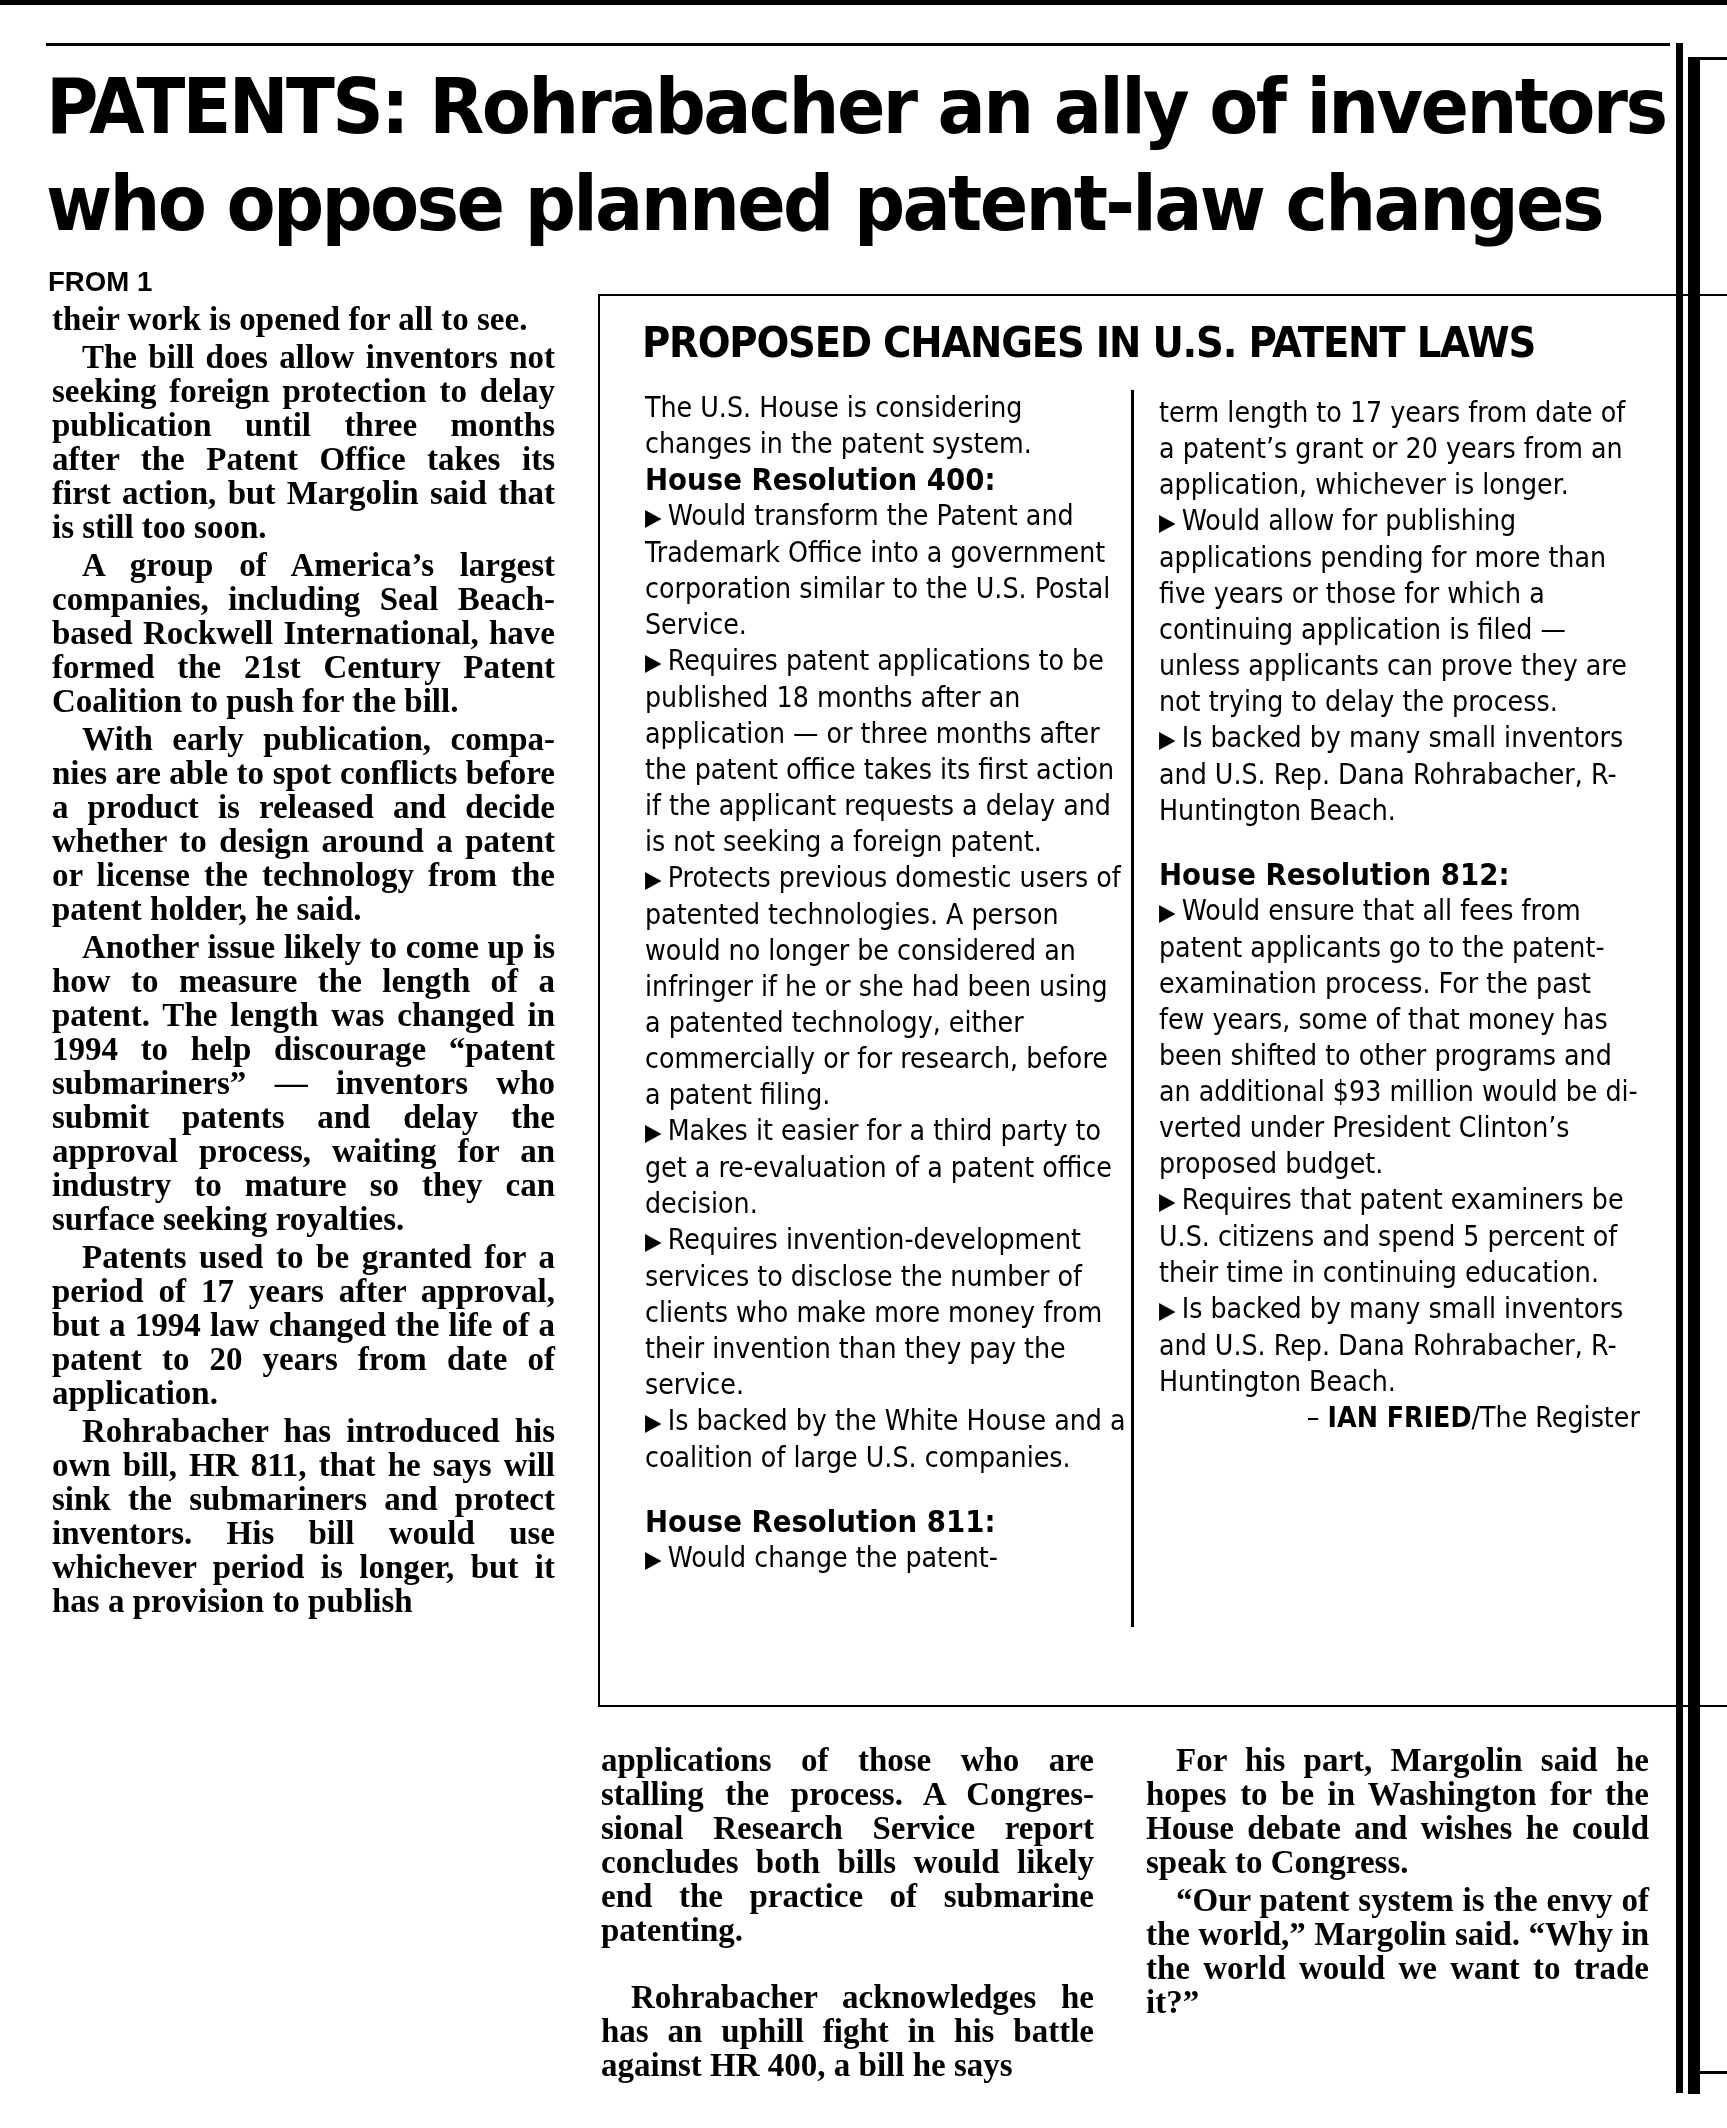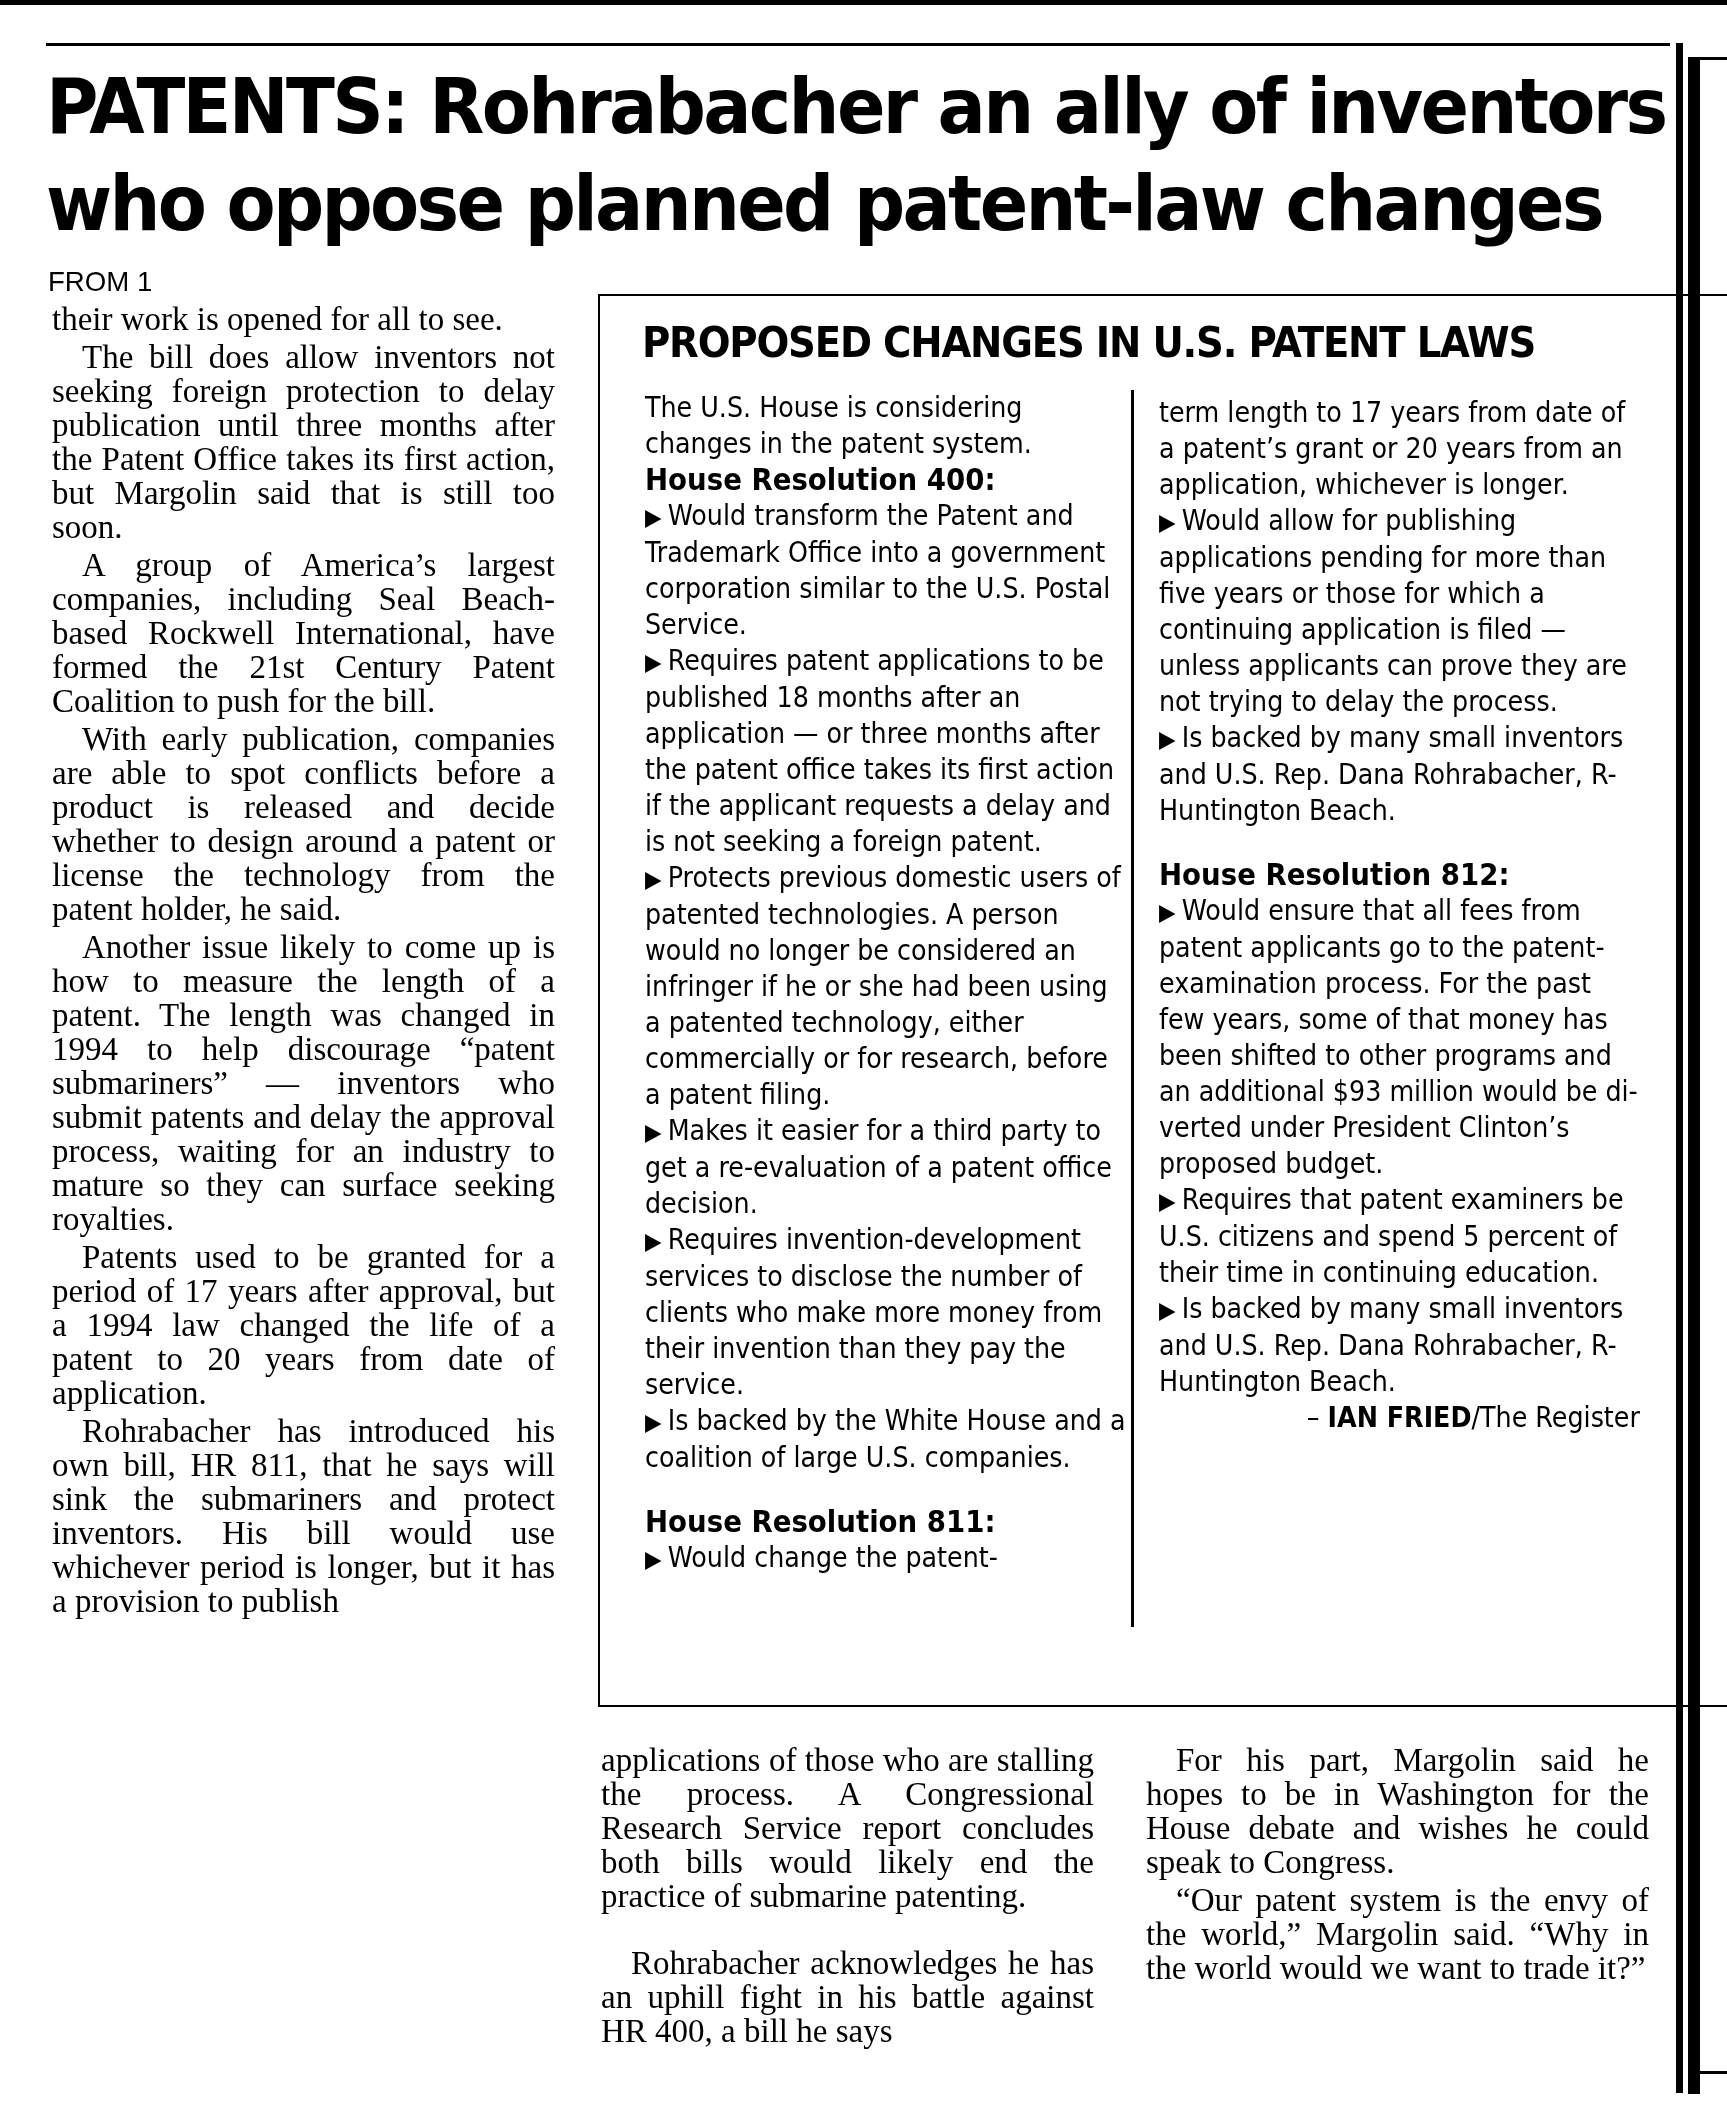--- a/index.html
+++ b/index.html
@@ -3,21 +3,21 @@
 <meta charset="utf-8">
 <style>
   html, body { margin: 0; padding: 0; background: #ffffff; }
   body { width: 1727px; height: 2129px; position: relative; overflow: hidden; color: #000; }
   .top-rule { position: absolute; left: 0; top: 0; width: 1727px; height: 5px; background: #000; }
   .head-rule { position: absolute; left: 46px; top: 43px; width: 1624px; height: 2.5px; background: #000; }
   .headline { position: absolute; left: 46px; top: 58px; width: 1620px; margin: 0;
     font-family: "DejaVu Sans", sans-serif; font-weight: bold; font-size: 77px; line-height: 97px;
     letter-spacing: -2.9px; transform: scaleX(0.93); transform-origin: left top; white-space: nowrap; }
   .serif-col { position: absolute; font-family: "Liberation Serif", serif; font-size: 33px; line-height: 34px;
-    text-align: justify; hyphens: manual; }
+    text-align: justify; hyphens: manual; font-weight: bold; }
   .serif-col p { margin: 4px; text-indent: 30px; }
   .serif-col p.noindent { text-indent: 0; }
   .kicker { font-family: "Liberation Sans", sans-serif; font-size: 27.6px; line-height: 33px; display: block; }
   #col1 { left: 48px; top: 265px; width: 511px; }
   #col2 { left: 597px; top: 1739px; width: 501px; }
   #col3 { left: 1142px; top: 1739px; width: 511px; }
   #col2 p.gap { margin-top: 33px; }
   .box { position: absolute; left: 598px; top: 294px; width: 1236px; height: 1413px; border: 2.5px solid #000; box-sizing: border-box; }
   .box-title { position: absolute; left: 42px; top: 22px; margin: 0; font-family: "DejaVu Sans", sans-serif;
     font-weight: bold; font-size: 42px; line-height: 50px; letter-spacing: -1.3px; white-space: nowrap;

